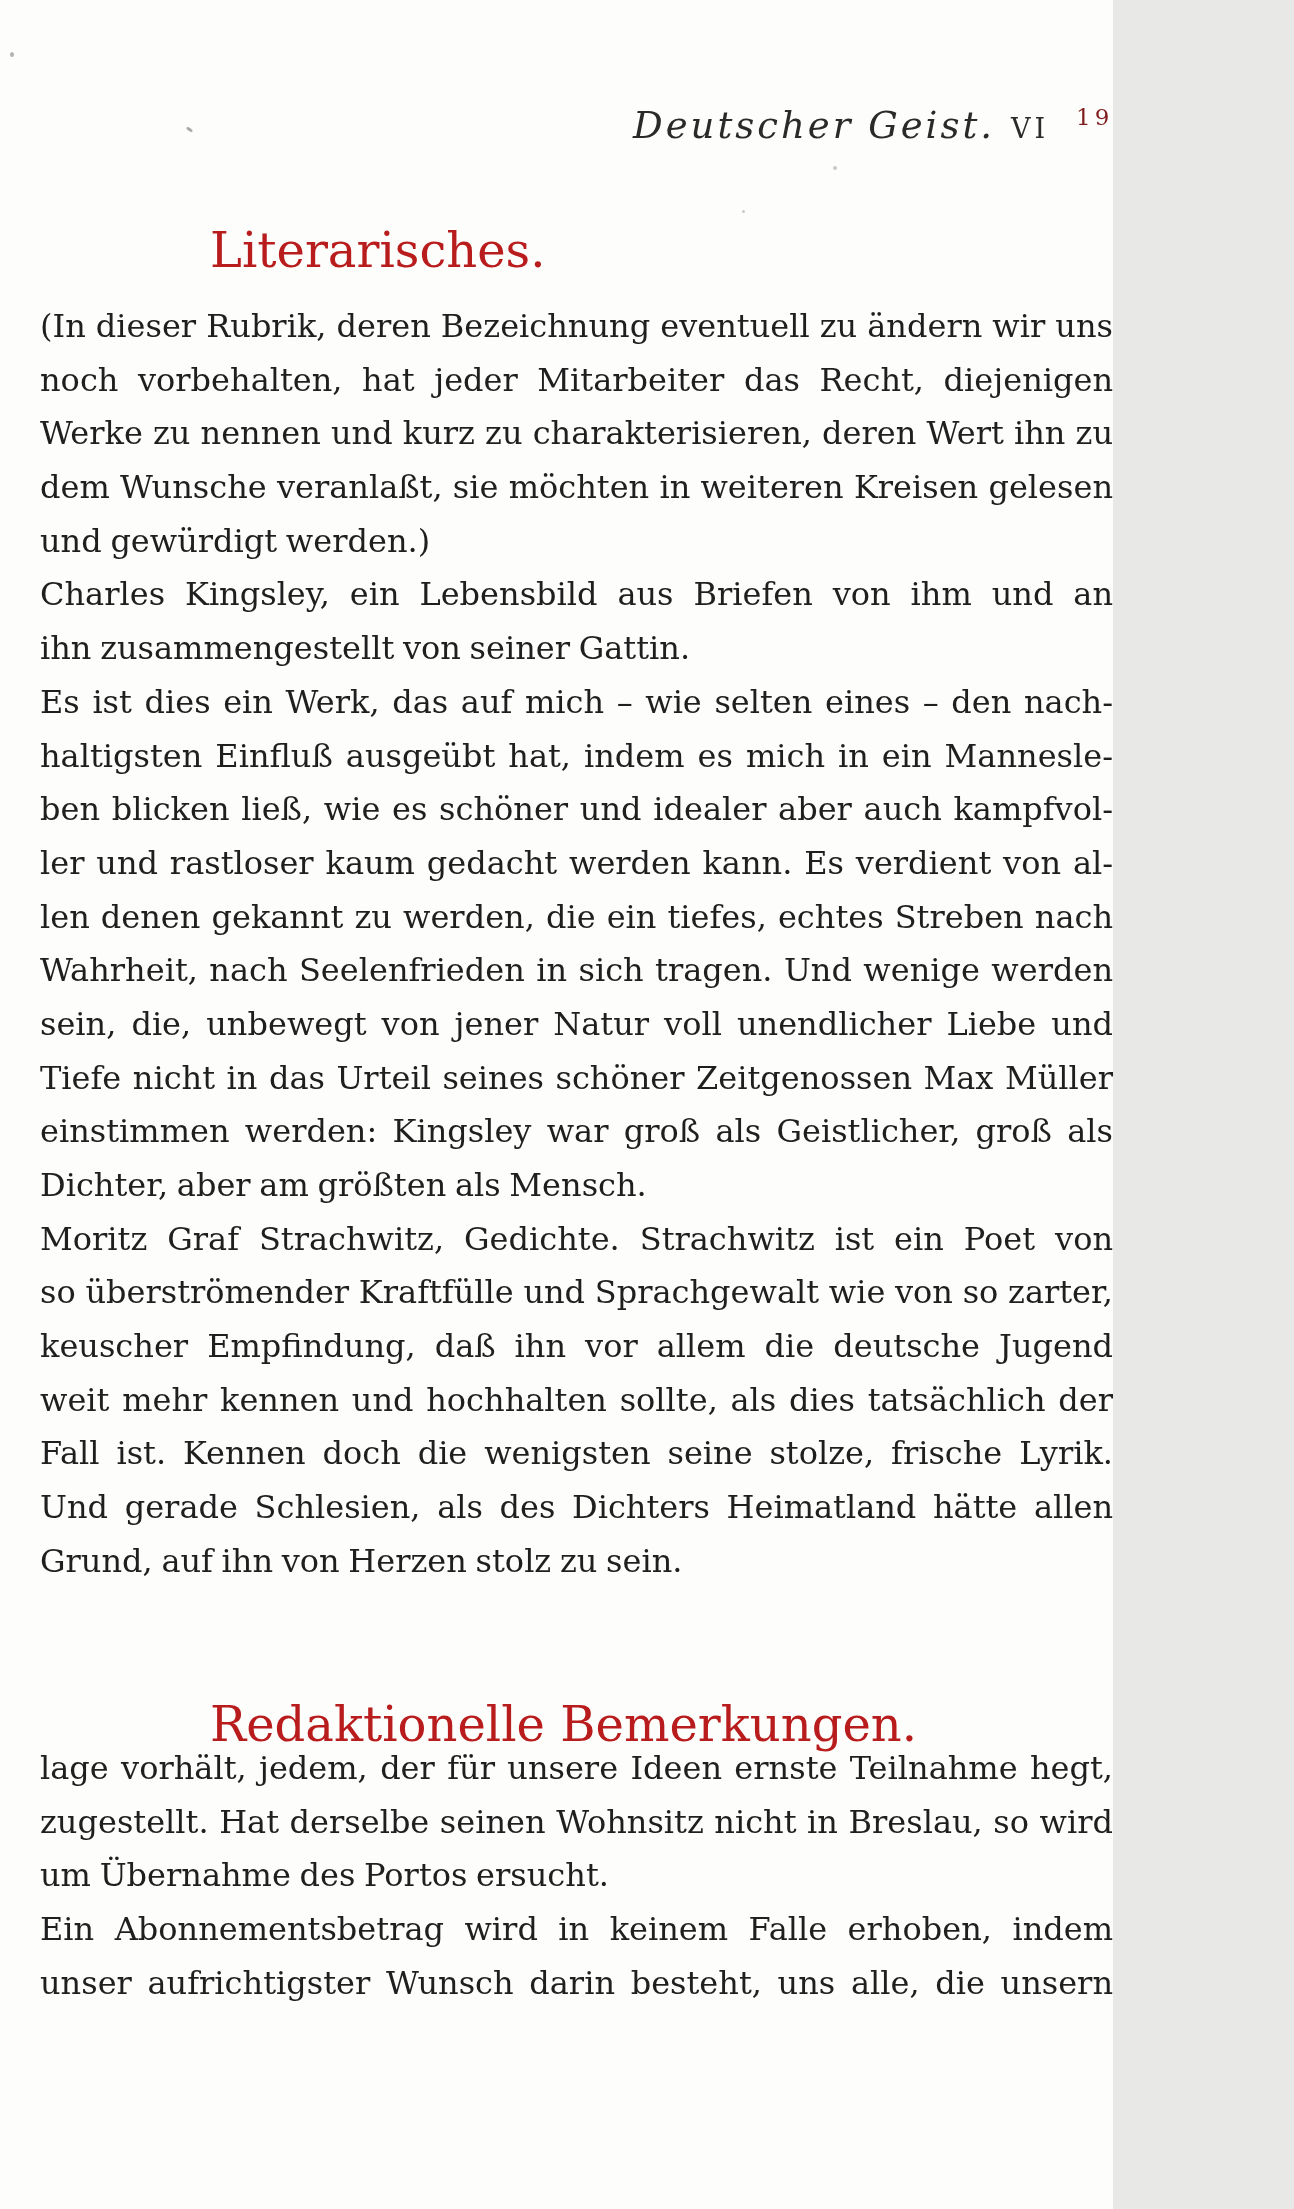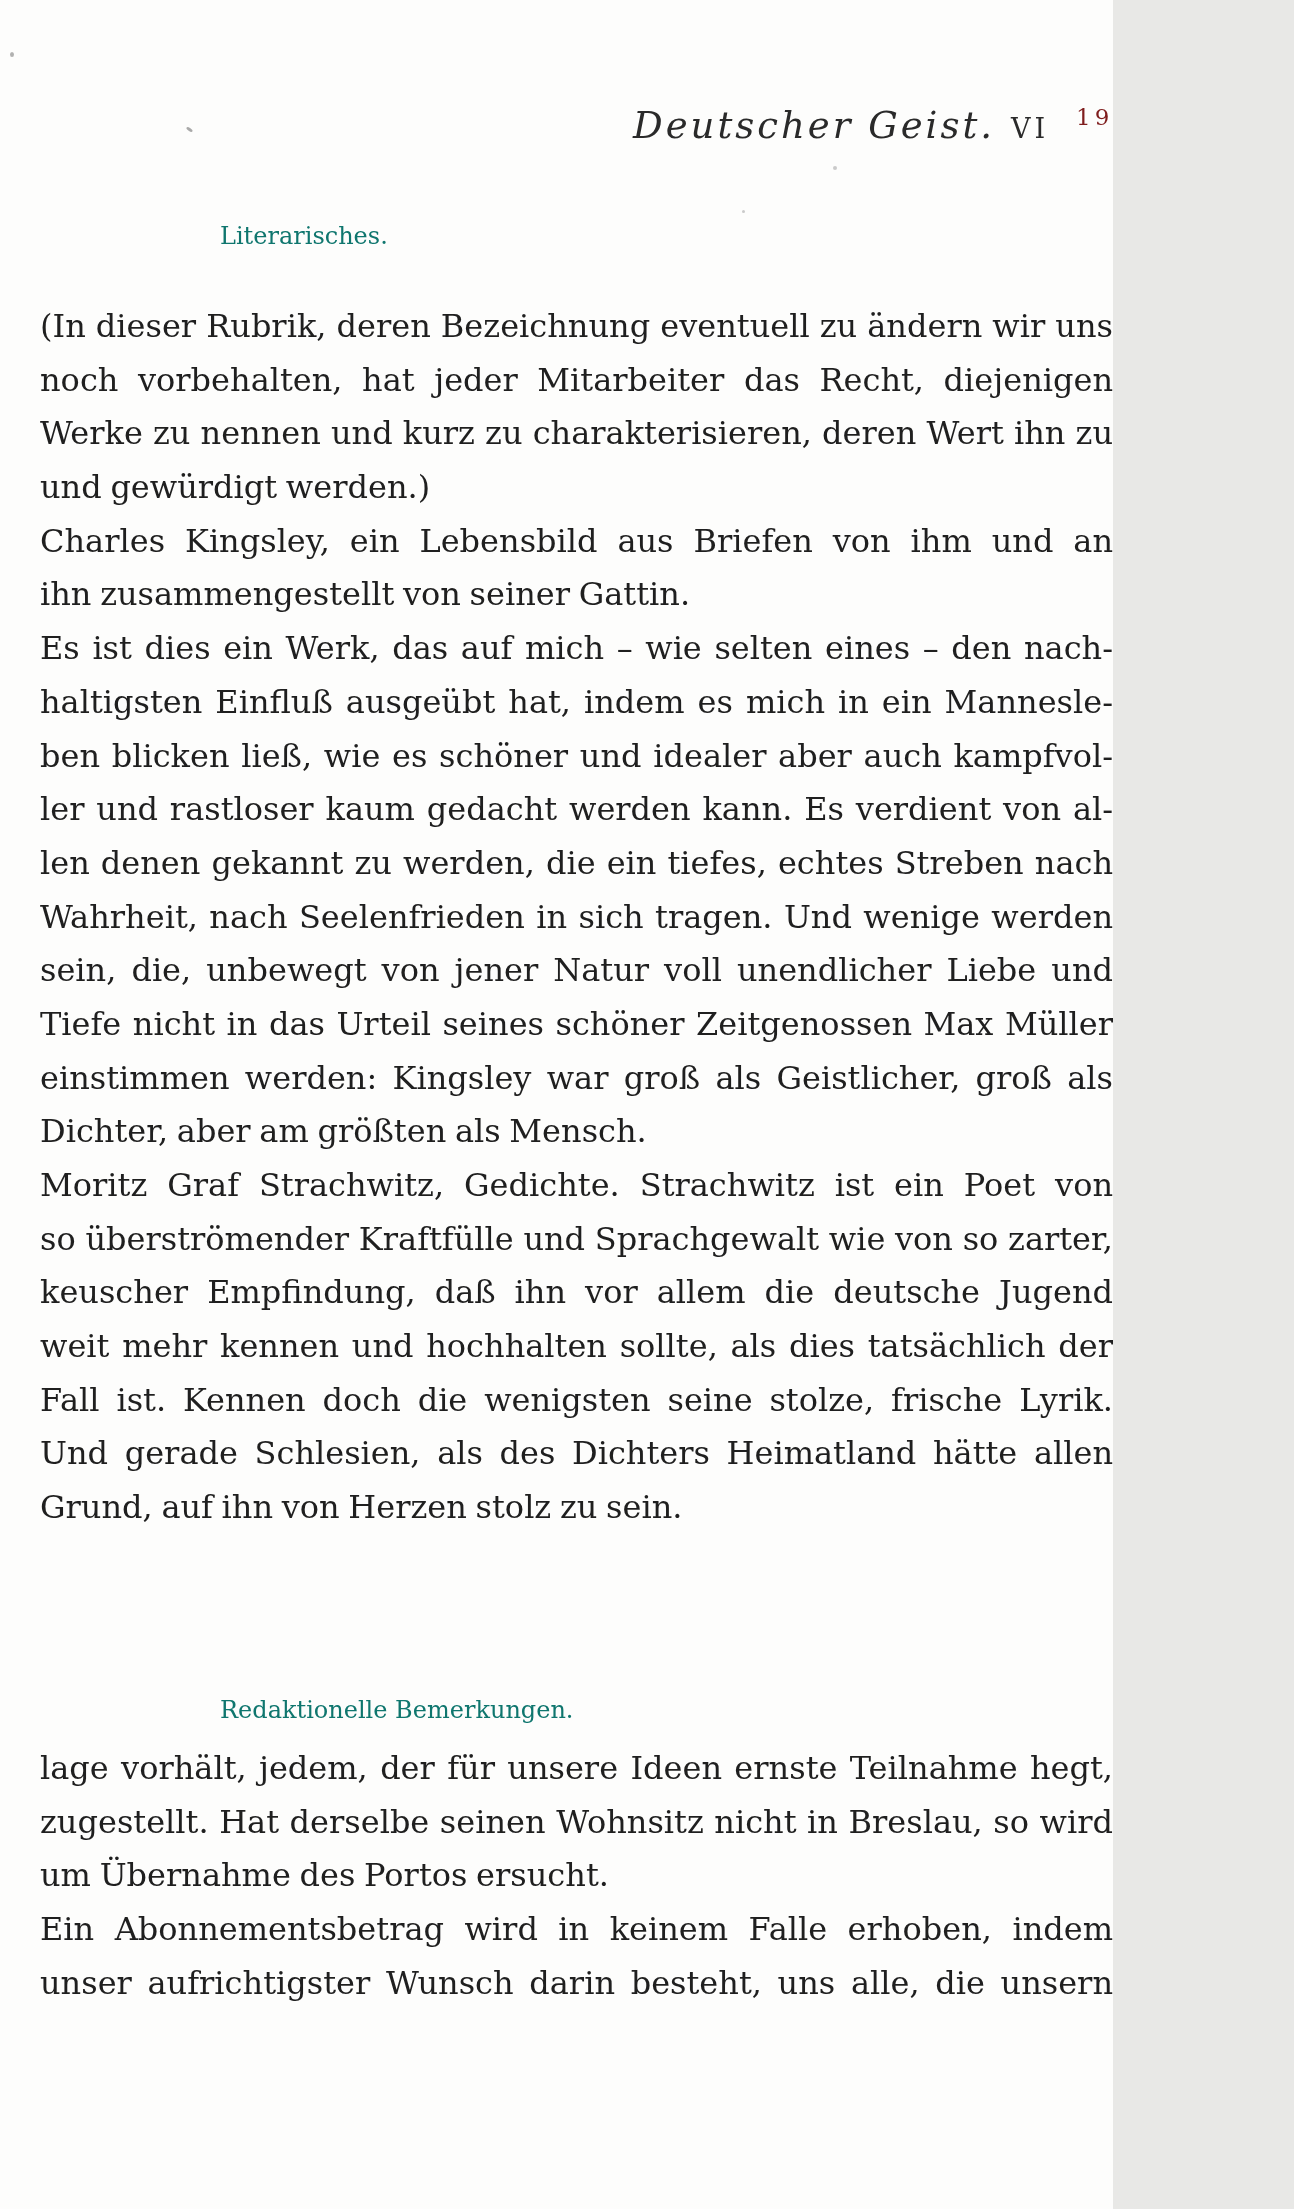--- a/index.html
+++ b/index.html
@@ -27,23 +27,23 @@
     letter-spacing:4px;
     margin-left:16px;
     color:#2a2a2a;
   }
   .pagenum{
     position:absolute;left:1076px;top:104px;
     font-size:23px;letter-spacing:4px;color:#7f1d1d;
   }
   
   .sec-heading{
-    position:absolute;left:220px;
+    position:absolute;left:210px;
     margin:0;font-weight:normal;
-    font-size:24px;color:#0f766e;
+    font-size:48px;color:#b91c1c;
   }
   .h-lit{top:222px;}
   .h-red{top:1660px;margin-top:36px;}
   
   .lines{
     position:absolute;left:40px;width:1073px;
   }
   .lines1{top:300px;}
   .lines2{top:1742px;}
   .line{
@@ -84,20 +84,21 @@
   <h2 class="sec-heading h-lit">Literarisches.</h2>
 
   <div class="lines lines1">
 
       <div class="line"><span>(In dieser Rubrik, deren Bezeichnung eventuell zu ändern wir uns</span></div>
 
       <div class="line"><span>noch vorbehalten, hat jeder Mitarbeiter das Recht, diejenigen</span></div>
 
       <div class="line"><span>Werke zu nennen und kurz zu charakterisieren, deren Wert ihn zu</span></div>
 
+      <div class="line"><span>dem Wunsche veranlaßt, sie möchten in weiteren Kreisen gelesen</span><span class="mnum">5</span></div>
 
       <div class="line short"><span>und gewürdigt werden.)</span></div>
 
       <div class="line"><span>Charles Kingsley, ein Lebensbild aus Briefen von ihm und an</span></div>
 
       <div class="line short"><span>ihn zusammengestellt von seiner Gattin.</span></div>
 
       <div class="line"><span>Es ist dies ein Werk, das auf mich – wie selten eines – den nach-</span></div>
 
       <div class="line"><span>haltigsten Einfluß ausgeübt hat, indem es mich in ein Mannesle-</span><span class="mnum">10</span></div>

